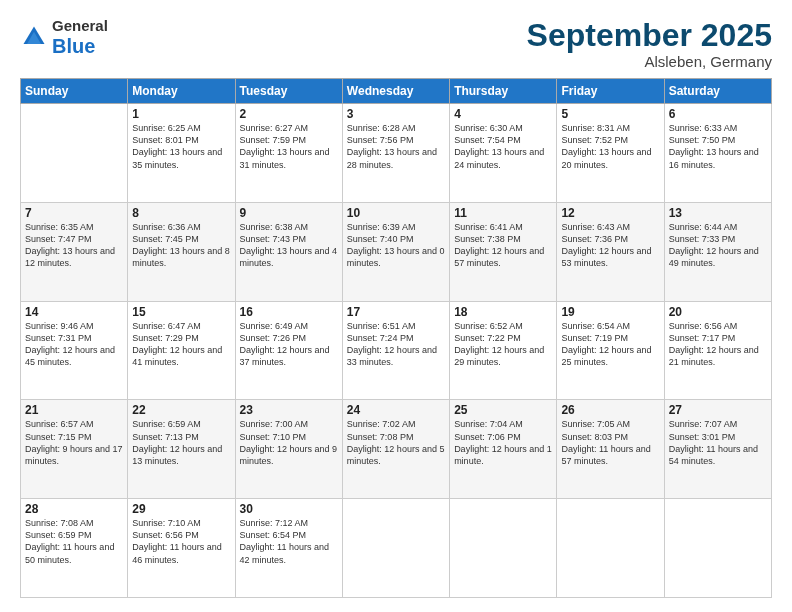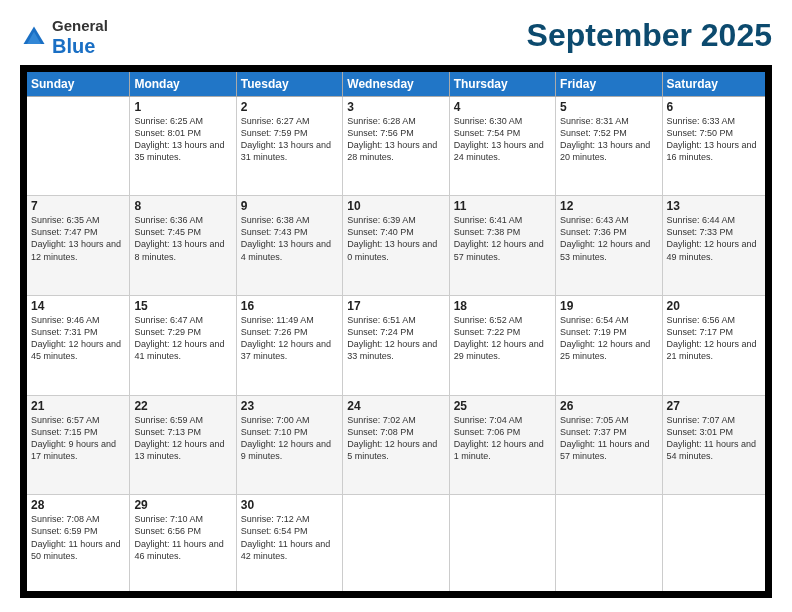--- a/index.html
+++ b/index.html
@@ -56,21 +56,21 @@
       font-weight: bold;
       color: #0c4a6e;
       line-height: 1.1;
     }
     .location {
       font-size: 15px;
       color: #444;
     }
     .calendar {
       flex: 1;
-      border: 7px solid #000000;
+      border: 1px solid #000000;
       border-collapse: collapse;
       width: 100%;
       table-layout: fixed;
     }
     .calendar th {
       background: #2176c7;
       color: #fff;
       font-size: 12px;
       font-weight: bold;
       padding: 5px 4px;
@@ -117,20 +117,21 @@
         <polygon points="16,4 28,24 4,24" fill="#1a6fc4"></polygon>
         <polygon points="16,10 24,24 8,24" fill="#4aa0e8" opacity="0.5"></polygon>
       </svg>
       <div class="logo-text">
         <span class="logo-general">General</span>
         <span class="logo-blue">Blue</span>
       </div>
     </div>
     <div class="title-block">
       <div class="month-title">September 2025</div>
+      <div class="location">Alsleben, Germany</div>
     </div>
   </div>
 
   <table class="calendar">
     <thead>
       <tr>
         <th>Sunday</th>
         <th>Monday</th>
         <th>Tuesday</th>
         <th>Wednesday</th>
@@ -262,21 +263,21 @@
         <span class="day-number">15</span>
         <div class="day-info">
           <span>Sunrise: 6:47 AM</span><br>
           <span>Sunset: 7:29 PM</span><br>
           <span>Daylight: 12 hours and 41 minutes.</span>
         </div>
       </td>
           <td>
         <span class="day-number">16</span>
         <div class="day-info">
-          <span>Sunrise: 11:49 AM</span><br>
+          <span>Sunrise: 6:49 AM</span><br>
           <span>Sunset: 7:26 PM</span><br>
           <span>Daylight: 12 hours and 37 minutes.</span>
         </div>
       </td>
           <td>
         <span class="day-number">17</span>
         <div class="day-info">
           <span>Sunrise: 6:51 AM</span><br>
           <span>Sunset: 7:24 PM</span><br>
           <span>Daylight: 12 hours and 33 minutes.</span>
@@ -345,21 +346,21 @@
         <div class="day-info">
           <span>Sunrise: 7:04 AM</span><br>
           <span>Sunset: 7:06 PM</span><br>
           <span>Daylight: 12 hours and 1 minute.</span>
         </div>
       </td>
           <td>
         <span class="day-number">26</span>
         <div class="day-info">
           <span>Sunrise: 7:05 AM</span><br>
-          <span>Sunset: 7:37 PM</span><br>
+          <span>Sunset: 8:03 PM</span><br>
           <span>Daylight: 11 hours and 57 minutes.</span>
         </div>
       </td>
           <td>
         <span class="day-number">27</span>
         <div class="day-info">
           <span>Sunrise: 7:07 AM</span><br>
           <span>Sunset: 3:01 PM</span><br>
           <span>Daylight: 11 hours and 54 minutes.</span>
         </div>

